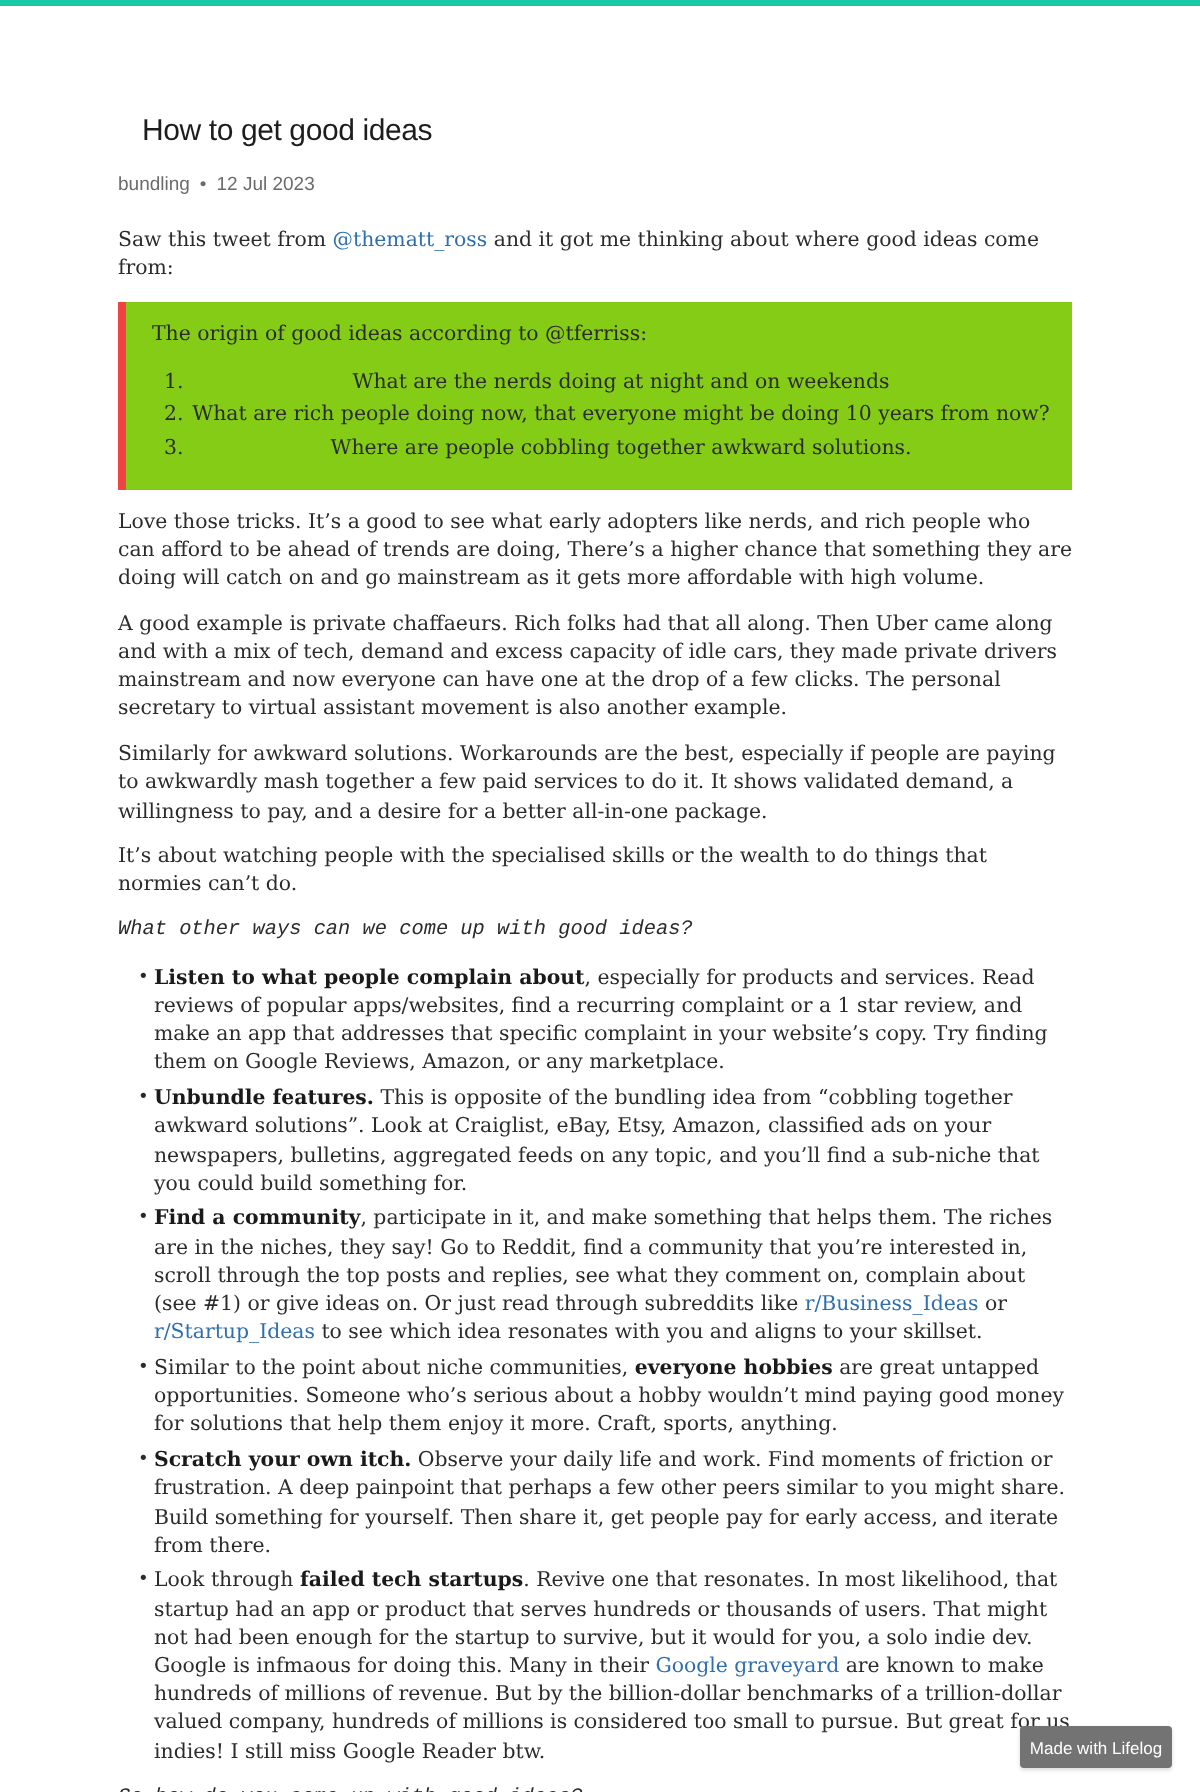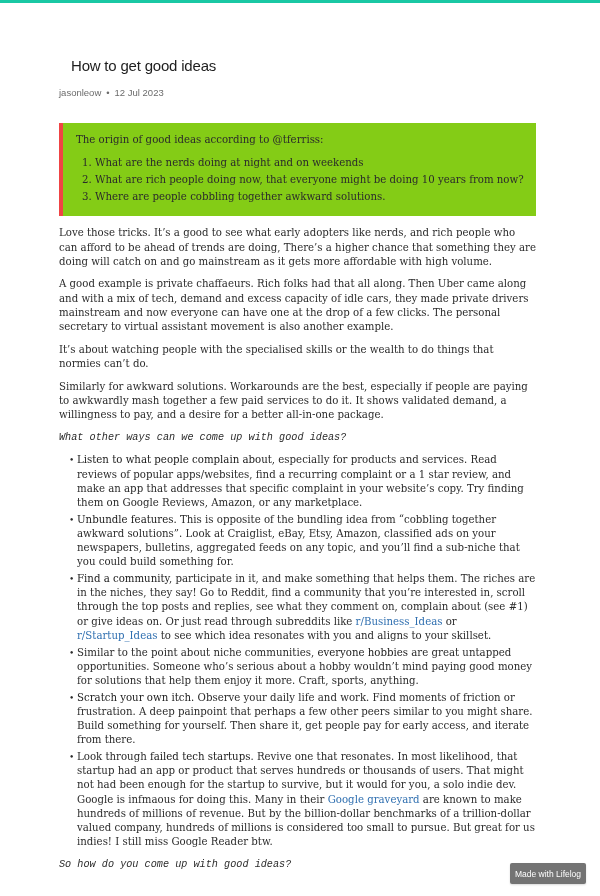--- a/index.html
+++ b/index.html
@@ -21,60 +21,61 @@
     font-family: "DejaVu Serif", serif; font-size: 10.2px; line-height: 14.2px; color: #2b2b2b;
   }
   p { margin: 0 0 8.5px 0; }
   a { color: #2f6fb0; text-decoration: none; }
   blockquote {
     margin: 9px 0 10px 0; background: #84cc16; border-left: 4px solid #ef4444;
     padding: 10px 10px 10px 13px;
   }
   blockquote p { margin: 0 0 9px 0; }
   blockquote ol { margin: 0; padding-left: 19px; }
-  blockquote li { margin: 0 0 2.5px 0; }
+  blockquote li { margin: 0 0 2.5px 0; text-align: center; }
   .italic { font-style: italic; font-family: Liberation Mono, monospace; }
   ul.ideas { margin: 0 0 9px 0; padding-left: 18px; list-style: none; }
   ul.ideas li { position: relative; margin: 0 0 2.5px 0; }
   ul.ideas li::before { content: "•"; position: absolute; left: -8px; top: 0; font-size: 9px; }
-  b { font-weight: normal; color: #1a1a1a; }
+  b { font-weight: bold; color: #1a1a1a; }
   .lifelog-btn {
     position: absolute; left: 510px; top: 863px; width: 76px; height: 21px;
     background: #737373; color: #ffffff; border-radius: 2px;
     font-family: "Liberation Sans", sans-serif; font-size: 8.5px;
     display: flex; align-items: center; justify-content: center;
     box-shadow: 0 1px 2px rgba(0,0,0,0.15);
   }
 </style>
 </head>
 <body>
 
 <div class="top-bar"></div>
 
 <article class="article">
   <h1>How to get good ideas</h1>
   <div class="meta">
-    <span>jasonleow</span><span class="dot">•</span><span>12 Jul 2023</span>
+    <span>bundling</span><span class="dot">•</span><span>12 Jul 2023</span>
   </div>
 
   <div class="body">
+    <p><span>Saw this tweet from </span><a href="#">@thematt_ross</a><span> and it got me thinking about where good ideas come from:</span></p>
 
     <blockquote>
       <p>The origin of good ideas according to @tferriss:</p>
       <ol>
         <li>What are the nerds doing at night and on weekends</li>
         <li>What are rich people doing now, that everyone might be doing 10 years from now?</li>
         <li>Where are people cobbling together awkward solutions.</li>
       </ol>
     </blockquote>
 
     <p>Love those tricks. It’s a good to see what early adopters like nerds, and rich people who can afford to be ahead of trends are doing, There’s a higher chance that something they are doing will catch on and go mainstream as it gets more affordable with high volume.</p>
     <p>A good example is private chaffaeurs. Rich folks had that all along. Then Uber came along and with a mix of tech, demand and excess capacity of idle cars, they made private drivers mainstream and now everyone can have one at the drop of a few clicks. The personal secretary to virtual assistant movement is also another example.</p>
+    <p>Similarly for awkward solutions. Workarounds are the best, especially if people are paying to awkwardly mash together a few paid services to do it. It shows validated demand, a willingness to pay, and a desire for a better all-in-one package.</p>
     <p>It’s about watching people with the specialised skills or the wealth to do things that normies can’t do.</p>
-    <p>Similarly for awkward solutions. Workarounds are the best, especially if people are paying to awkwardly mash together a few paid services to do it. It shows validated demand, a willingness to pay, and a desire for a better all-in-one package.</p>
     <p class="italic">What other ways can we come up with good ideas?</p>
 
     <ul class="ideas">
       <li><b>Listen to what people complain about</b><span>, especially for products and services. Read reviews of popular apps/websites, find a recurring complaint or a 1 star review, and make an app that addresses that specific complaint in your website’s copy. Try finding them on Google Reviews, Amazon, or any marketplace.</span></li>
       <li><b>Unbundle features.</b><span> This is opposite of the bundling idea from “cobbling together awkward solutions”. Look at Craiglist, eBay, Etsy, Amazon, classified ads on your newspapers, bulletins, aggregated feeds on any topic, and you’ll find a sub-niche that you could build something for.</span></li>
       <li><b>Find a community</b><span>, participate in it, and make something that helps them. The riches are in the niches, they say! Go to Reddit, find a community that you’re interested in, scroll through the top posts and replies, see what they comment on, complain about (see #1) or give ideas on. Or just read through subreddits like </span><a href="#">r/Business_Ideas</a><span> or </span><a href="#">r/Startup_Ideas</a><span> to see which idea resonates with you and aligns to your skillset.</span></li>
       <li><span>Similar to the point about niche communities, </span><b>everyone hobbies</b><span> are great untapped opportunities. Someone who’s serious about a hobby wouldn’t mind paying good money for solutions that help them enjoy it more. Craft, sports, anything.</span></li>
       <li><b>Scratch your own itch.</b><span> Observe your daily life and work. Find moments of friction or frustration. A deep painpoint that perhaps a few other peers similar to you might share. Build something for yourself. Then share it, get people pay for early access, and iterate from there.</span></li>
       <li><span>Look through </span><b>failed tech startups</b><span>. Revive one that resonates. In most likelihood, that startup had an app or product that serves hundreds or thousands of users. That might not had been enough for the startup to survive, but it would for you, a solo indie dev. Google is infmaous for doing this. Many in their </span><a href="#">Google graveyard</a><span> are known to make hundreds of millions of revenue. But by the billion-dollar benchmarks of a trillion-dollar valued company, hundreds of millions is considered too small to pursue. But great for us indies! I still miss Google Reader btw.</span></li>
     </ul>

